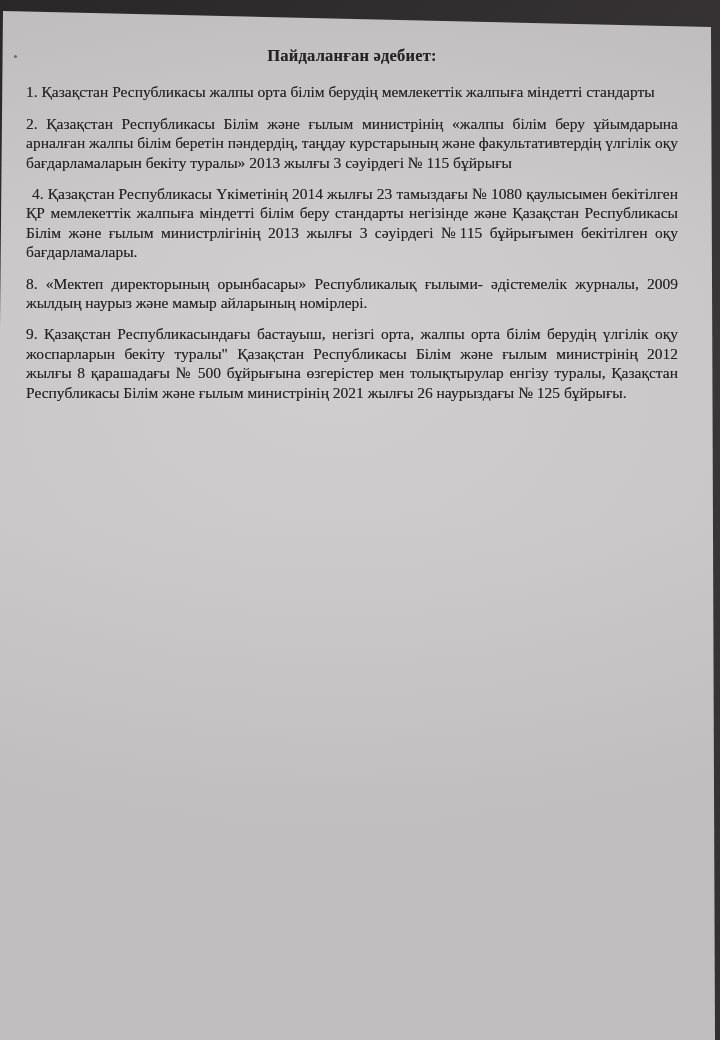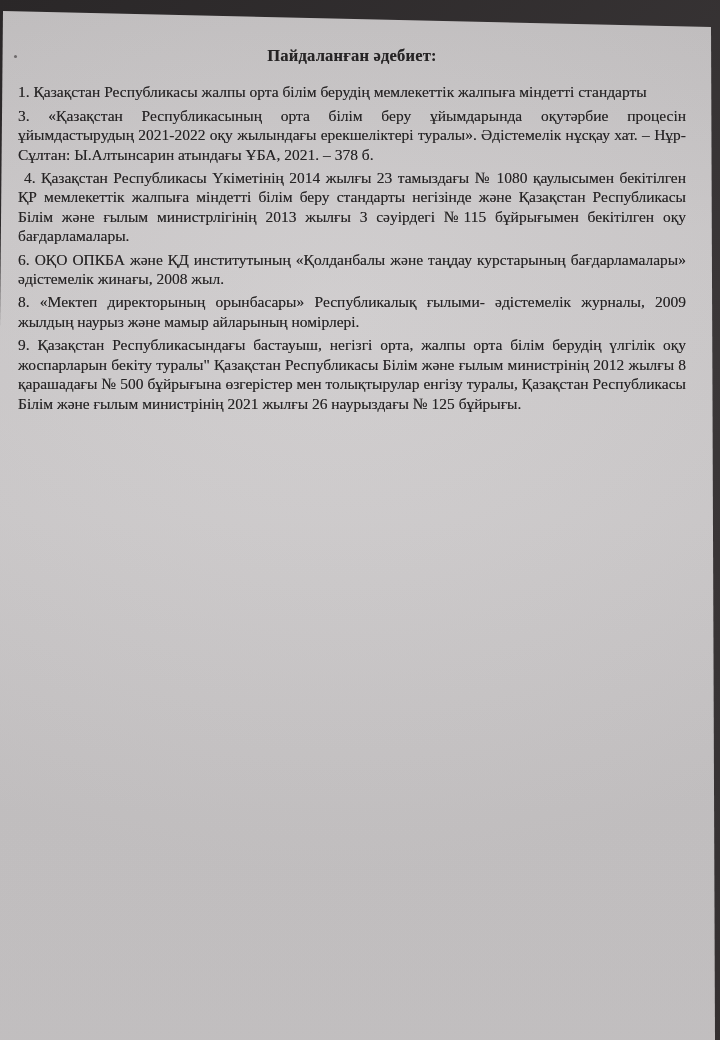--- a/index.html
+++ b/index.html
@@ -57,44 +57,43 @@
     text-shadow: 0 0 0.6px rgba(40,38,39,0.55);
   }
   .doc-title {
     margin: 0 0 17px 0;
     text-align: center;
     font-size: 16.5px;
     font-weight: bold;
     letter-spacing: 0.2px;
   }
   .ref-list p {
-    margin: 4px;
+    margin: 12px;
     text-align: justify;
   }
   .ref-list p:nth-of-type(3) { text-indent: 6px; }
 </style>
 </head>
 <body>
 
 <div class="scan-stage">
   <div class="paper-sheet">
     <span class="scan-speck"></span>
     <div class="doc-content">
       <h1 class="doc-title">Пайдаланған әдебиет:</h1>
       <div class="ref-list">
 
           <p>1. Қазақстан Республикасы жалпы орта білім берудің мемлекеттік жалпыға міндетті стандарты</p>
 
+          <p>2. Қазақстан Республикасы Білім және ғылым министрінің «жалпы білім беру ұйымдарына арналған жалпы білім беретін пәндердің, таңдау курстарының және факультативтердің үлгілік оқу бағдарламаларын бекіту туралы» 2013 жылғы 3 сәуірдегі № 115 бұйрығы</p>
 
-          <p>3. «Қазақстан Республикасының орта білім беру ұйымдарында оқутәрбие процесін ұйымдастырудың 2021-2022 оқу жылындағы ерекшеліктері туралы». Әдістемелік нұсқау хат. – Нұр-Сұлтан: Ы.Алтынсарин атындағы ҰБА, 2021. – 378 б.</p>
 
           <p>4. Қазақстан Республикасы Үкіметінің 2014 жылғы 23 тамыздағы № 1080 қаулысымен бекітілген ҚР мемлекеттік жалпыға міндетті білім беру стандарты негізінде және Қазақстан Республикасы Білім және ғылым министрлігінің 2013 жылғы 3 сәуірдегі №115 бұйрығымен бекітілген оқу бағдарламалары.</p>
 
 
-          <p>6. ОҚО ОПКБА және ҚД институтының «Қолданбалы және таңдау курстарының бағдарламалары» әдістемелік жинағы, 2008 жыл.</p>
 
           <p>8. «Мектеп директорының орынбасары» Республикалық ғылыми- әдістемелік журналы, 2009 жылдың наурыз және мамыр айларының номірлері.</p>
 
 
           <p>9. Қазақстан Республикасындағы бастауыш, негізгі орта, жалпы орта білім берудің үлгілік оқу жоспарларын бекіту туралы" Қазақстан Республикасы Білім және ғылым министрінің 2012 жылғы 8 қарашадағы № 500 бұйрығына өзгерістер мен толықтырулар енгізу туралы, Қазақстан Республикасы Білім және ғылым министрінің 2021 жылғы 26 наурыздағы № 125 бұйрығы.</p>
 
         </div>
     </div>
   </div>
 </div>

